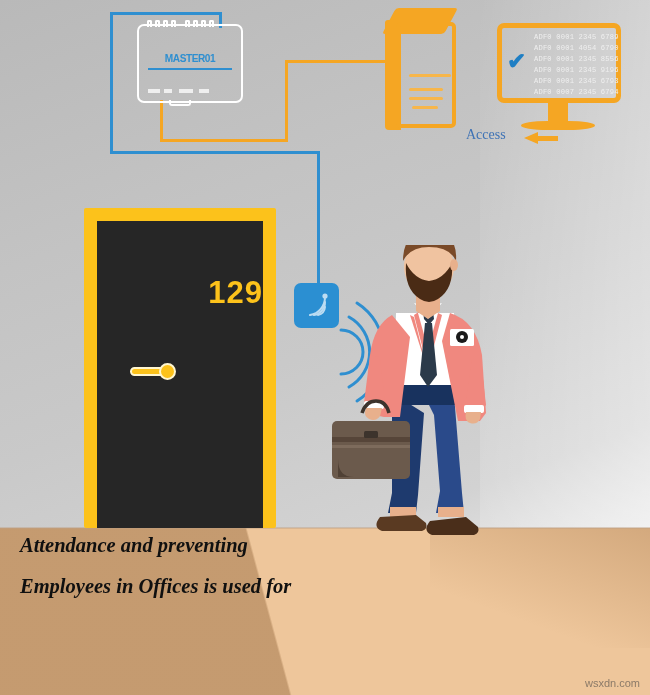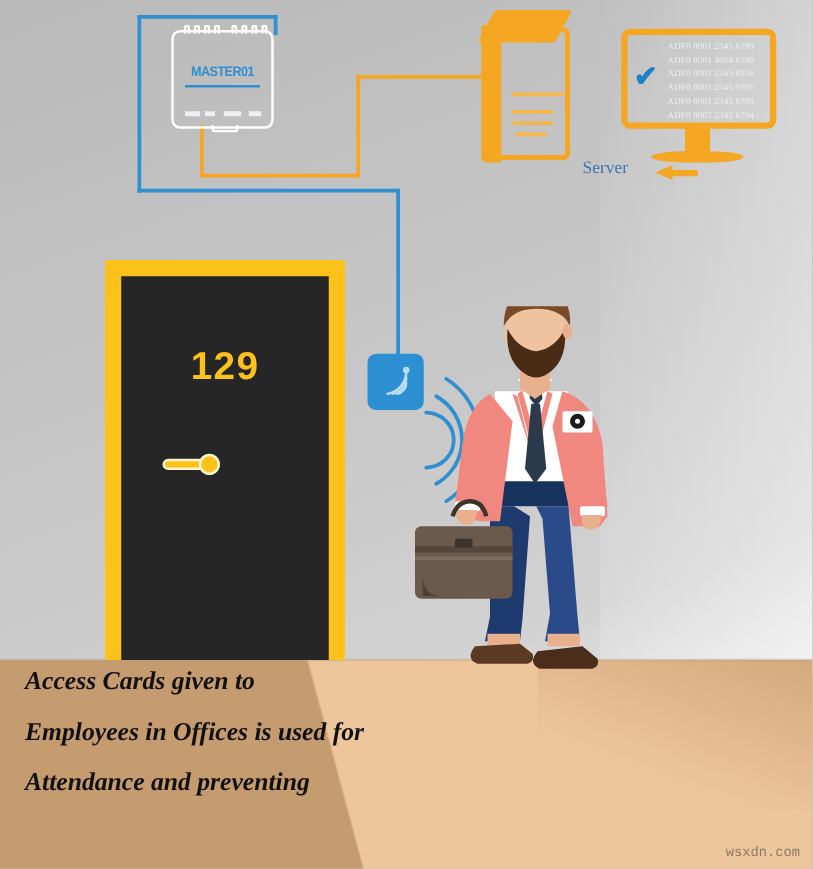--- a/index.html
+++ b/index.html
@@ -35,21 +35,21 @@
     position:absolute;left:0;top:527px;width:650px;height:2px;
     background:rgba(190,160,130,.45);
   }
 
   
   .cable{position:absolute;background:#2f8fd0;}
   .cable-o{position:absolute;background:#f5a623;}
 
   
   .master{
-    position:absolute;left:137px;top:24px;width:82px;height:79px;
+    position:absolute;left:137px;top:24px;width:106px;height:79px;
     border:2.5px solid #ffffff;border-radius:7px;background:transparent;
     box-sizing:border-box;
   }
   .master-teeth{position:absolute;left:0;top:0;width:100%;height:9px;}
   .tooth{position:absolute;top:-6px;width:5px;height:7px;border:2px solid #fff;border-bottom:none;border-radius:2px 2px 0 0;box-sizing:border-box;}
   .master-label{
     position:absolute;left:0;right:0;top:26px;text-align:center;
     color:#2f8fd0;font-weight:bold;font-size:11px;letter-spacing:-.5px;
     font-family:"Liberation Sans",sans-serif;transform:scaleX(.92);
   }
@@ -74,21 +74,21 @@
 
   
   .monitor{
     position:absolute;left:497px;top:23px;width:124px;height:80px;
     border:5px solid #f5a623;border-radius:7px;box-sizing:border-box;background:transparent;
   }
   .mon-neck{position:absolute;left:548px;top:101px;width:20px;height:23px;background:#f5a623;}
   .mon-base{position:absolute;left:521px;top:121px;width:74px;height:9px;background:#f5a623;border-radius:50%/70%;}
   .cardlist{
     position:absolute;left:32px;top:4px;right:4px;
-    font-family:Liberation Serif, serif;
+    font-family:Liberation Mono, monospace;
     font-size:7.1px;color:#efefef;line-height:1.56;letter-spacing:.2px;
     white-space:nowrap;
   }
   .checkmark{
     position:absolute;left:5px;top:22px;width:22px;height:22px;
     color:#1f7fc4;font-size:23px;line-height:22px;font-weight:bold;
   }
   .server-label{
     position:absolute;left:466px;top:127px;
     font-family:"Liberation Serif",serif;font-size:14px;color:#3f73b5;
@@ -103,21 +103,21 @@
   
   .door-frame{
     position:absolute;left:84px;top:208px;width:192px;height:320px;
     background:#fcc21b;border-radius:2px;
   }
   .door-panel{
     position:absolute;left:13px;top:13px;right:13px;bottom:0;
     background:#262626;
   }
   .door-number{
-    position:absolute;left:0;right:0;top:54px;text-align:center;
+    position:absolute;left:0;right:0;top:54px;text-align:right;
     color:#fcc21b;font-family:"Liberation Sans",sans-serif;
     font-size:31px;font-weight:bold;letter-spacing:1px;
   }
   .handle-bar{
     position:absolute;left:33px;bottom:152px;width:36px;height:9px;
     background:#fcc21b;border-radius:5px;border:2px solid #fff6cf;box-sizing:border-box;
   }
   .handle-knob{
     position:absolute;left:62px;bottom:148px;width:17px;height:17px;
     background:#fcc21b;border-radius:50%;border:2px solid #fff6cf;box-sizing:border-box;
@@ -137,21 +137,21 @@
   
   .caption{
     position:absolute;left:20px;top:525px;width:400px;
     font-family:"Liberation Serif",serif;
     font-weight:bold;font-style:italic;font-size:20.5px;
     color:#101010;line-height:1.98;
   }
   .caption div{white-space:nowrap;}
   .watermark{
     position:absolute;right:10px;bottom:6px;
-    font-family:Liberation Mono, monospace;
+    font-family:Liberation Sans, sans-serif;
     font-size:11px;color:#8b7a68;
   }
 </style>
 </head>
 <body>
 
 <div id="scene">
 
   <div class="wall"></div>
   <div class="wall-right-light"></div>
@@ -210,21 +210,21 @@
     <div class="cardlist">
       <div>ADF0 0001 2345 6789</div>
       <div>ADF0 0001 4054 6790</div>
       <div>ADF0 0001 2345 8556</div>
       <div>ADF0 0001 2345 9196</div>
       <div>ADF0 0001 2345 6793</div>
       <div>ADF0 0007 2345 6794</div>
     </div>
   </div>
 
-  <div class="server-label">Server</div>
+  <div class="server-label">Access</div>
   <div class="server-arrow"></div>
   <div class="server-arrow-tail"></div>
 
   <div class="door-frame">
     <div class="door-panel">
       <div class="door-number">129</div>
       <div class="handle-bar"></div>
       <div class="handle-knob"></div>
     </div>
   </div>
@@ -306,20 +306,19 @@
       <path d="M32 168 q4 -12 14 -12 q10 0 13 12" fill="none" stroke="#3c332c" stroke-width="3.5"></path>
       <rect x="2" y="176" width="78" height="58" rx="5" fill="#6b5a4c"></rect>
       <rect x="2" y="192" width="78" height="5" fill="#564539"></rect>
       <rect x="2" y="200" width="78" height="3" fill="#7d6b5c"></rect>
       <path d="M8 214 q0 18 16 18 l-16 0 z" fill="#504135"></path>
       <rect x="34" y="186" width="14" height="7" rx="1.5" fill="#3c332c"></rect>
     </svg>
   </div>
 
   <div class="caption">
-    <div>Access Cards given to</div>
+    <div>Attendance and preventing</div>
     <div>Employees in Offices is used for</div>
-    <div>Attendance and preventing</div>
   </div>
 
   <div class="watermark">wsxdn.com</div>
 
 </div>
 
 </body></html>

